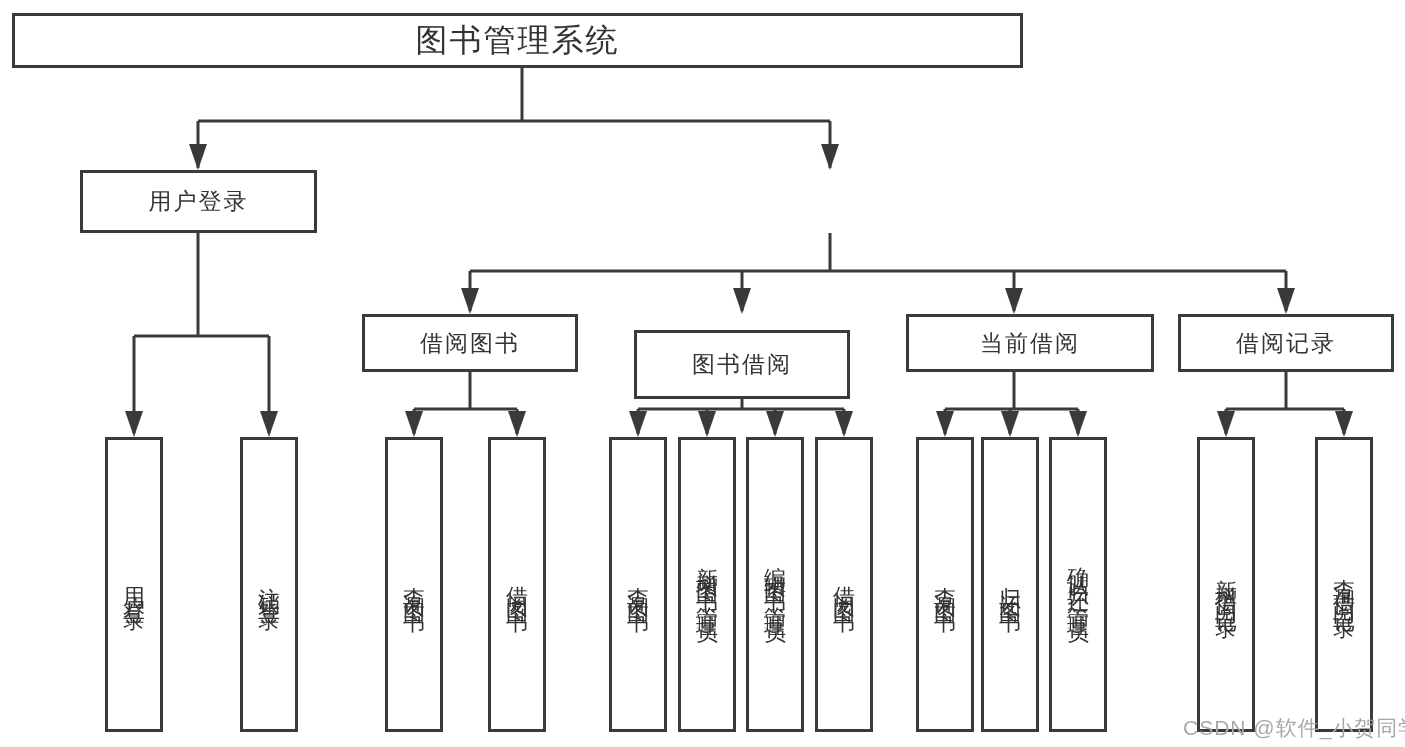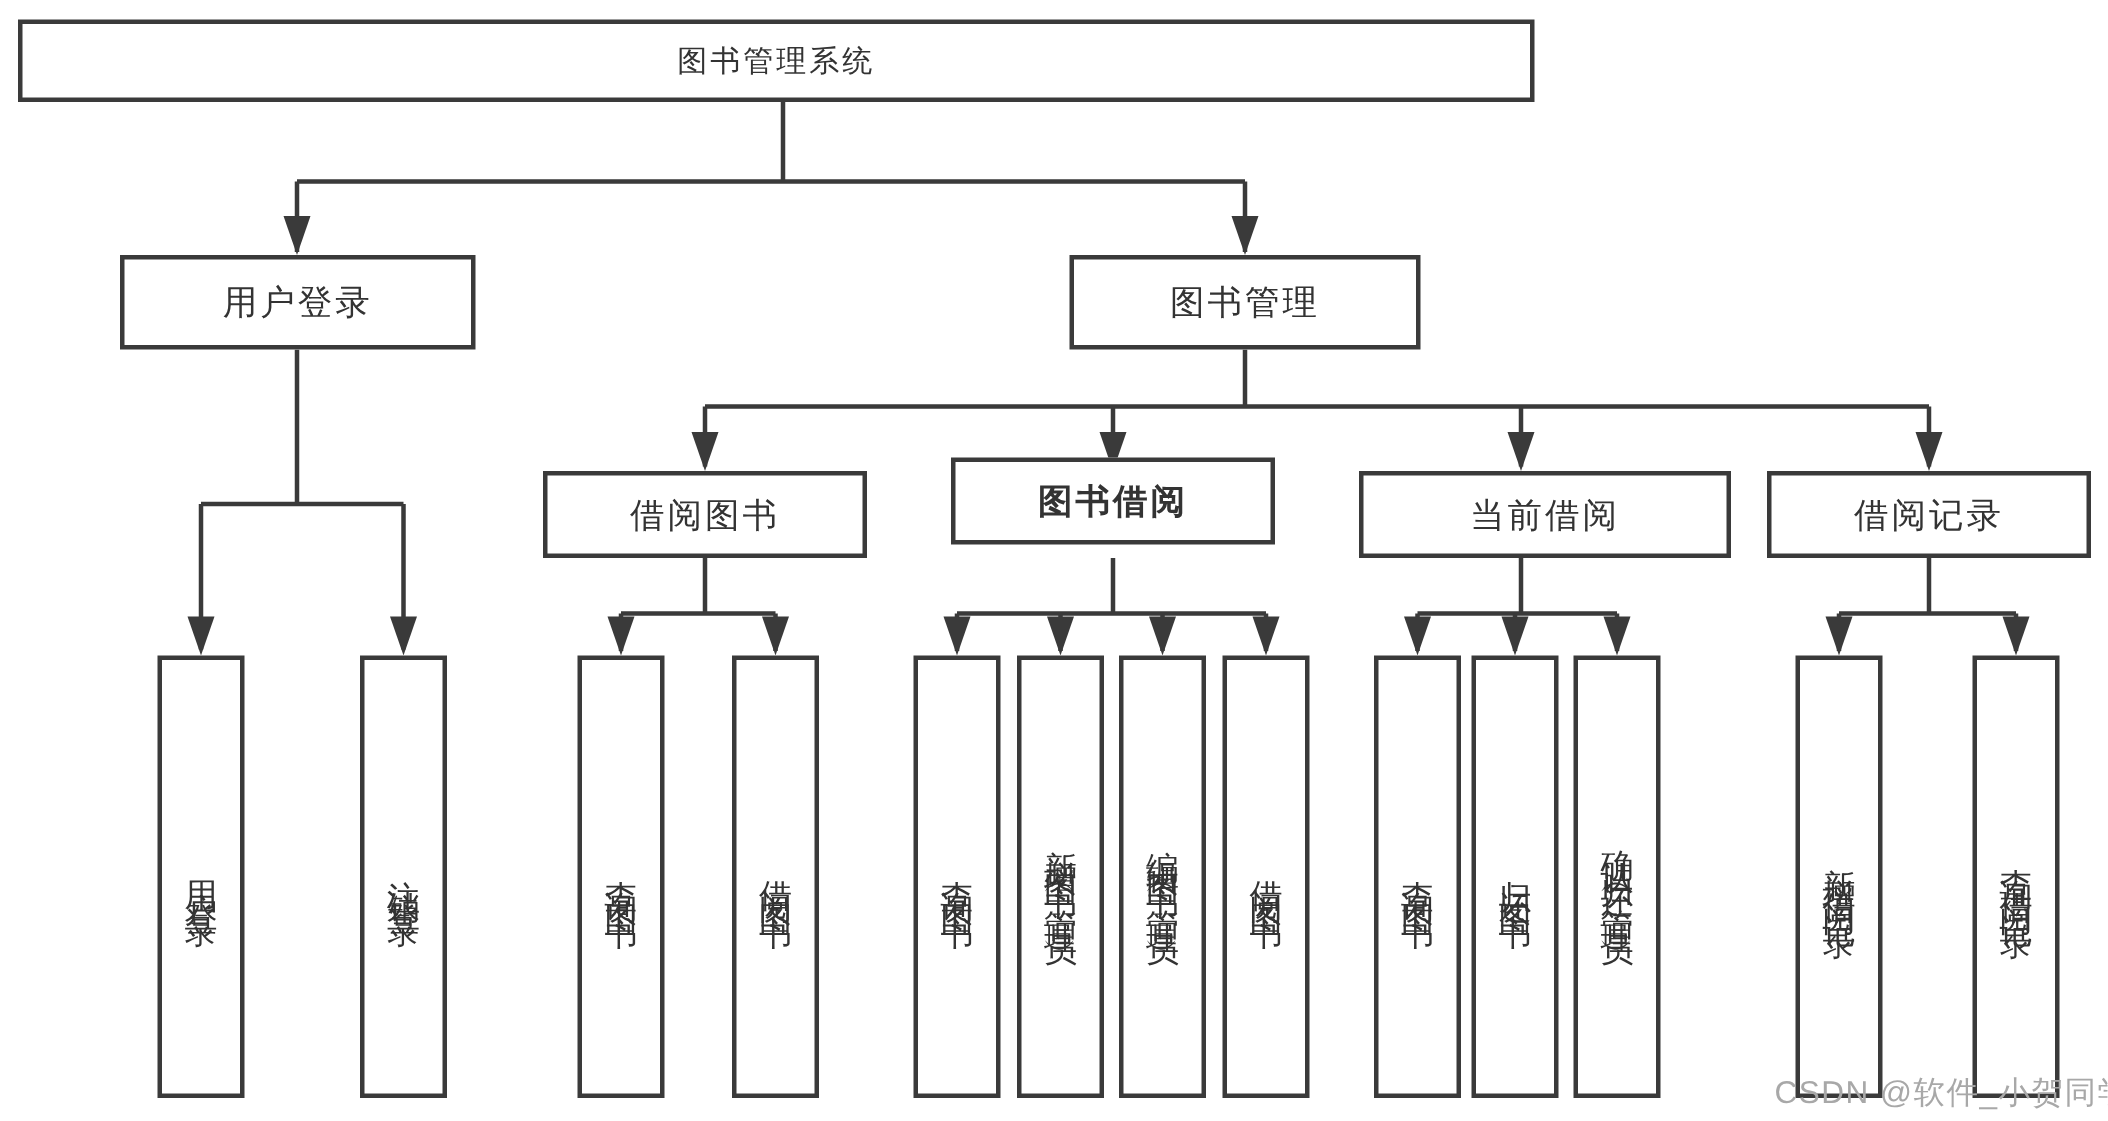--- a/index.html
+++ b/index.html
@@ -44,21 +44,21 @@
     display: flex;
     align-items: center;
     justify-content: center;
     text-align: center;
   }
   .node.h {
     font-size: 23px;
     letter-spacing: 2px;
   }
   .node.root {
-    font-size: 20px;
+    font-size: 32px;
     letter-spacing: 2px;
   }
   .node.v {
     font-size: 22px;
     writing-mode: vertical-rl;
     text-orientation: mixed;
     letter-spacing: 8px;
     line-height: 1;
   }
   .watermark {
@@ -113,24 +113,23 @@
       <polygon points="1001,411 1019,411 1010,437"></polygon>
       <polygon points="1069,411 1087,411 1078,437"></polygon>
       <polygon points="1217,411 1235,411 1226,437"></polygon>
       <polygon points="1335,411 1353,411 1344,437"></polygon>
     </g>
   </svg>
 
   <div class="node root" style="left:12px; top:13px; width:1011px; height:55px;">图书管理系统</div>
 
   <div class="node h" style="left:80px; top:170px; width:237px; height:63px;">用户登录</div>
-  <div class="node h" style="left:713px; top:170px; width:234px; height:63px;">图书管理</div>
 
   <div class="node h" style="left:362px; top:314px; width:216px; height:58px;">借阅图书</div>
-  <div class="node h" style="left:634px; top:305px; width:216px; height:58px;font-weight:bold;">图书借阅</div>
+  <div class="node h" style="left:634px; top:330px; width:216px; height:69px;">图书借阅</div>
   <div class="node h" style="left:906px; top:314px; width:248px; height:58px;">当前借阅</div>
   <div class="node h" style="left:1178px; top:314px; width:216px; height:58px;">借阅记录</div>
 
   <div class="node v" style="left:105px; top:437px; width:58px; height:295px;">用户登录</div>
   <div class="node v" style="left:240px; top:437px; width:58px; height:295px;">注销登录</div>
 
   <div class="node v" style="left:385px; top:437px; width:58px; height:295px;">查询图书</div>
   <div class="node v" style="left:488px; top:437px; width:58px; height:295px;">借阅图书</div>
 
   <div class="node v" style="left:609px; top:437px; width:58px; height:295px;">查询图书</div>

